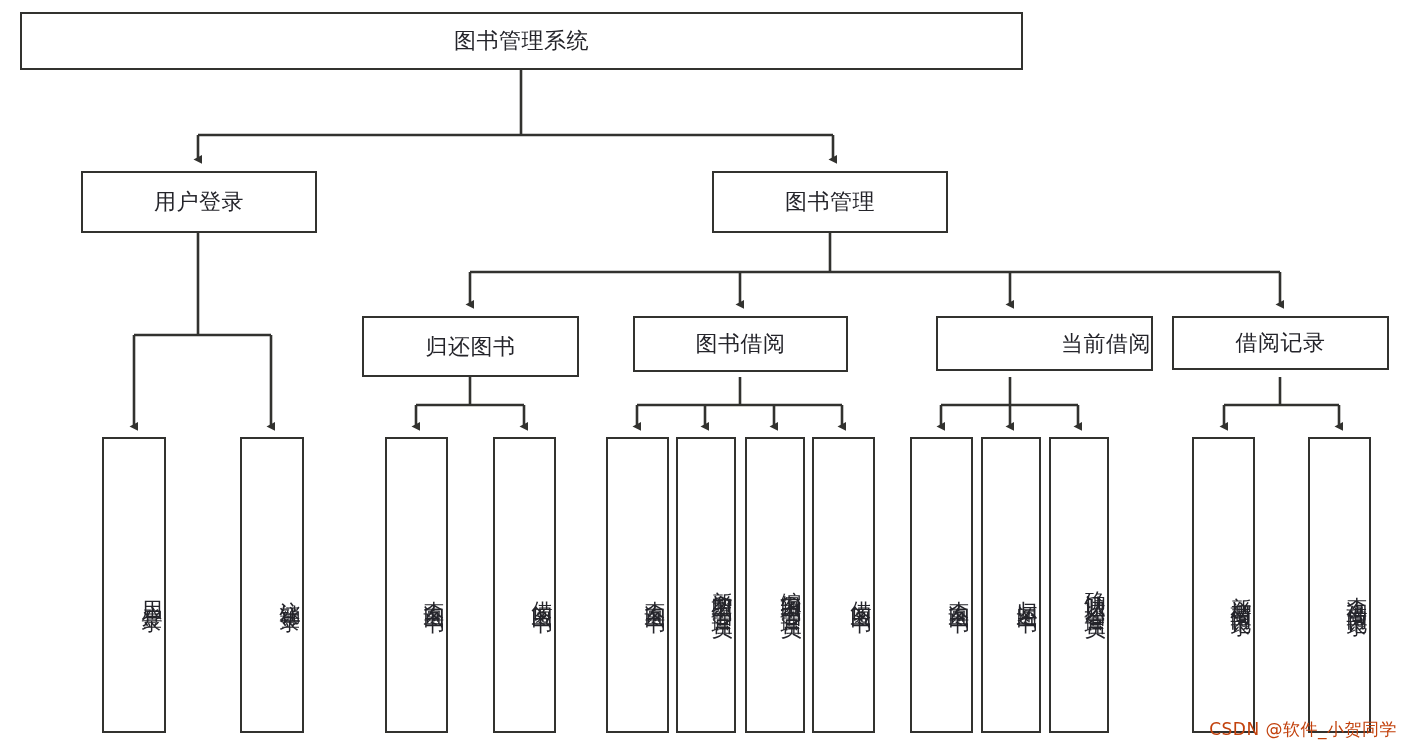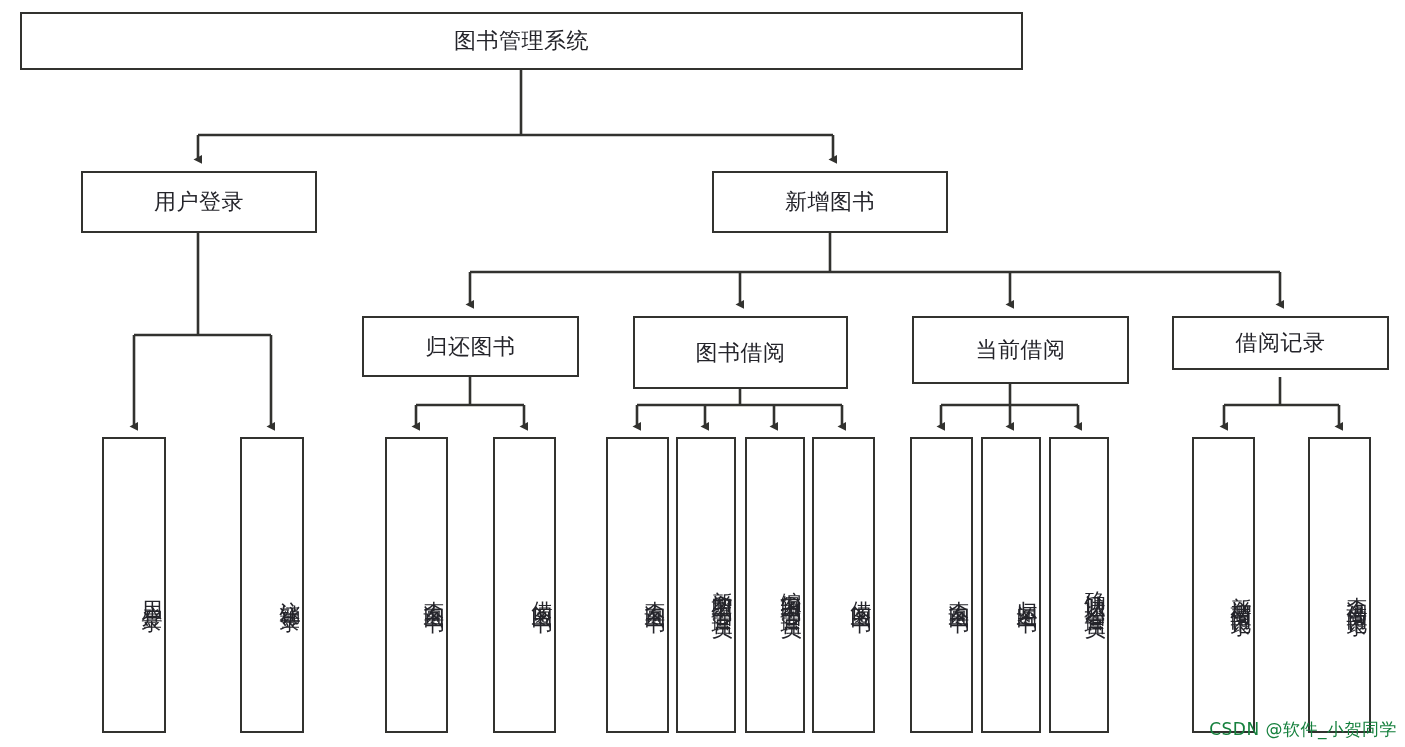--- a/index.html
+++ b/index.html
@@ -58,21 +58,21 @@
     letter-spacing: 4px;
   }
   .node-root {
     font-size: 23px;
   }
   #watermark {
     position: absolute;
     right: 8px;
     bottom: 6px;
     font-size: 17px;
-    color: #15803d;
+    color: #c2410c;
     letter-spacing: 0.5px;
     z-index: 5;
     white-space: nowrap;
   }
 </style>
 </head>
 <body>
 
 <div id="diagram-root">
 
@@ -127,30 +127,30 @@
   </svg>
 
   <div class="node horiz node-root" style="left:20px; top:12px; width:1003px; height:58px;">
     <span>图书管理系统</span>
   </div>
 
   <div class="node horiz" style="left:81px; top:171px; width:236px; height:62px;">
     <span>用户登录</span>
   </div>
   <div class="node horiz" style="left:712px; top:171px; width:236px; height:62px;">
-    <span>新增图书</span>
+    <span>图书管理</span>
   </div>
 
   <div class="node horiz" style="left:362px; top:316px; width:217px; height:61px;">
     <span>归还图书</span>
   </div>
-  <div class="node horiz" style="left:633px; top:316px; width:215px; height:73px;">
+  <div class="node horiz" style="left:633px; top:316px; width:215px; height:56px;">
     <span>图书借阅</span>
   </div>
-  <div class="node horiz" style="left:912px; top:316px; width:217px; height:68px;">
+  <div class="node horiz" style="left:936px; top:316px; width:217px; height:55px;justify-content:flex-end;">
     <span>当前借阅</span>
   </div>
   <div class="node horiz" style="left:1172px; top:316px; width:217px; height:54px;">
     <span>借阅记录</span>
   </div>
 
   <div class="node vert" style="left:102px; top:437px; width:64px; height:296px;">
     <span class="vtext">用户登录</span>
   </div>
   <div class="node vert" style="left:240px; top:437px; width:64px; height:296px;">

